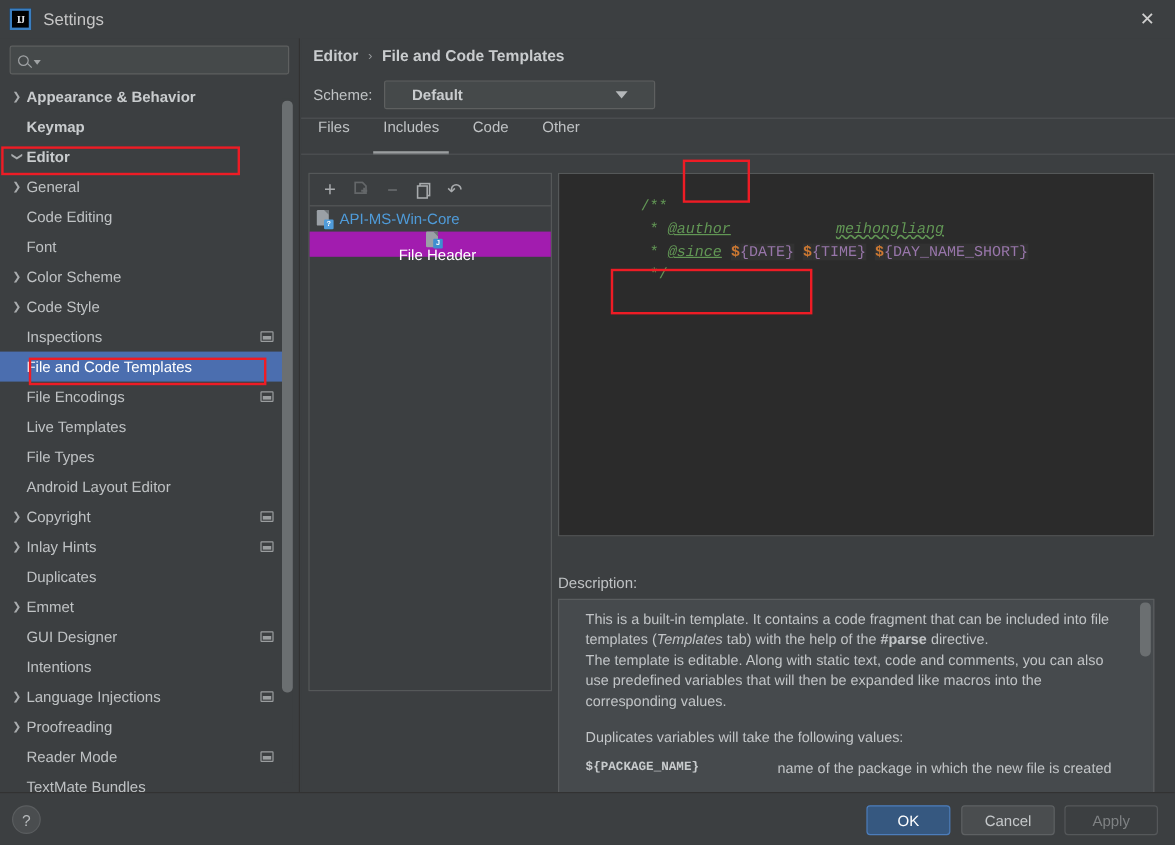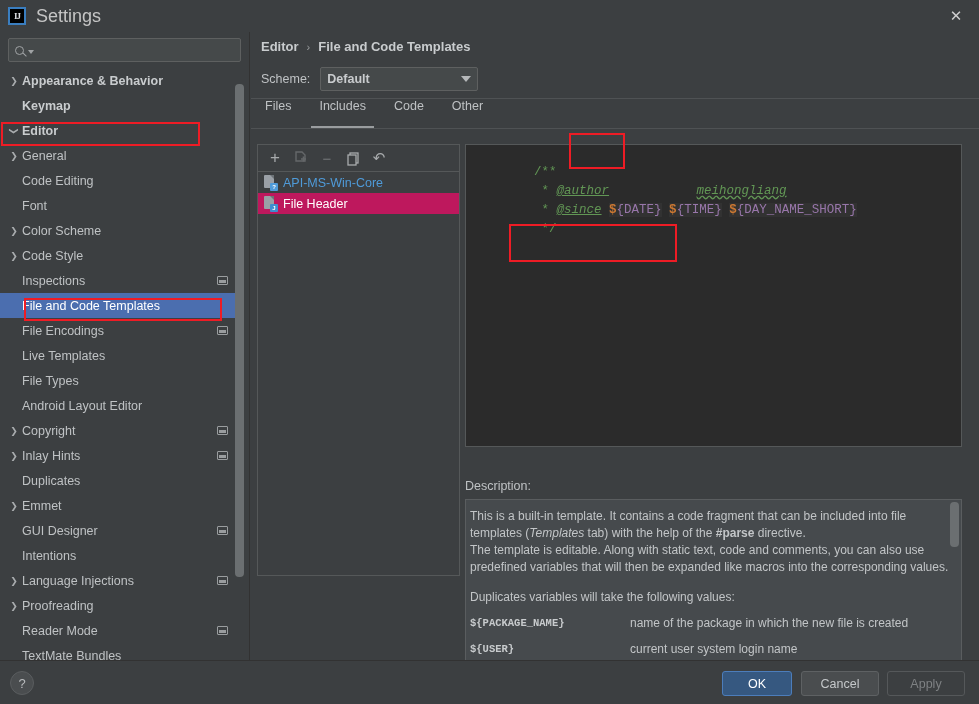--- a/index.html
+++ b/index.html
@@ -19,21 +19,21 @@
     background:#3c3f41;
     display:flex; align-items:center;
   }
   #ij-logo {
     width:18px; height:18px; margin-left:8px; margin-right:10px;
     background:#000000; border:2px solid #3a7ec0;
     display:flex; align-items:center; justify-content:center;
     font-size:9px; font-weight:bold; color:#dfe1e5;
     font-family:"Liberation Serif", serif; letter-spacing:-1px;
   }
-  #title-text { font-size:18px; color:#c5c5c5; }
+  #title-text { font-size:14px; color:#c5c5c5; }
   #close-btn {
     position:absolute; right:0; top:0; width:46px; height:32px;
     display:flex; align-items:center; justify-content:center;
     font-size:15px; color:#cfcfcf; cursor:pointer;
   }
 
   
   #sidebar {
     position:absolute; left:0; top:32px; width:250px; height:628px;
     background:#3c3f41;
@@ -108,22 +108,22 @@
     font-size:13px; font-weight:bold; color:#c9ccce;
     display:flex; align-items:center; gap:8px;
   }
   #breadcrumb .sep { color:#999c9e; font-weight:normal; font-size:11px;}
   #scheme-row {
     position:absolute; left:10px; top:35px;
     display:flex; align-items:center; gap:10px;
   }
   #scheme-label { font-size:12.5px; color:#bfc2c4; }
   #scheme-select {
-    width:158px; height:24px; background:#45494a; border:1px solid #5e6060;
-    border-radius:2px; display:flex; align-items:center; padding:0 6px;
+    width:226px; height:24px; background:#45494a; border:1px solid #5e6060;
+    border-radius:2px; display:flex; align-items:center; padding:0 22px;
     cursor:pointer;
   }
   #scheme-value { flex:1; font-size:12.5px; font-weight:bold; color:#c9ccce; }
   #scheme-select .tri {
     width:0;height:0;border-left:5px solid transparent;border-right:5px solid transparent;
     border-top:6px solid #b5b8ba;
   }
   #sep-line {
     position:absolute; left:0; top:66px; width:728px; height:1px; background:#4f5254;
   }
@@ -156,21 +156,21 @@
   .tbtn {
     width:22px; height:22px; display:flex; align-items:center; justify-content:center;
     cursor:pointer; color:#a8abad;
   }
   .tbtn.disabled { opacity:0.5; cursor:default; }
   #list-items { position:relative; }
   .tpl-item {
     height:21px; display:flex; align-items:center; padding-left:6px;
     font-size:12.5px; cursor:pointer; white-space:nowrap;
   }
-  .tpl-item.selected { background:#be185d; color:#ffffff; }
+  .tpl-item.selected { background:#a21caf; color:#ffffff;flex-direction:column; }
   .tpl-item .tname { margin-left:6px; }
   .tpl-item .tname.link { color:#4f9bd9; }
   .ficon {
     width:13px; height:15px; position:relative; flex:0 0 13px;
   }
   .ficon .page {
     position:absolute; left:0; top:0; width:10px; height:13px;
     background:#9aa0a6; border-radius:1px;
   }
   .ficon .corner {
@@ -217,21 +217,21 @@
   }
   .cb-label { font-size:12.5px; color:#bfc2c4; }
   .cb-label.dim { color:#8d9092; }
   .u { text-decoration:underline; }
 
   #desc-label { position:absolute; left:214px; top:447px; font-size:12.5px; color:#bfc2c4; }
 
   #desc-box {
     position:absolute; left:214px; top:467px; width:497px; height:186px;
     background:#464a4d; border:1px solid #5a5d5f; overflow:hidden;
-    padding:8px 4px; font-size:12px; color:#c2c5c7; line-height:17px;
+    padding:8px 22px; font-size:12px; color:#c2c5c7; line-height:17px;
   }
   #desc-box p { margin-bottom:0; }
   #desc-box .blank { height:13px; }
   .vrow { display:flex; margin-top:9px; }
   .vname { width:160px; font-family:"Liberation Mono","DejaVu Sans Mono",monospace;
            font-size:10.5px; font-weight:bold; color:#c8cbcd; }
   .vdesc { flex:1; font-size:12px; color:#c2c5c7; }
   .italic { font-style:italic; }
   .bold { font-weight:bold; }
 

